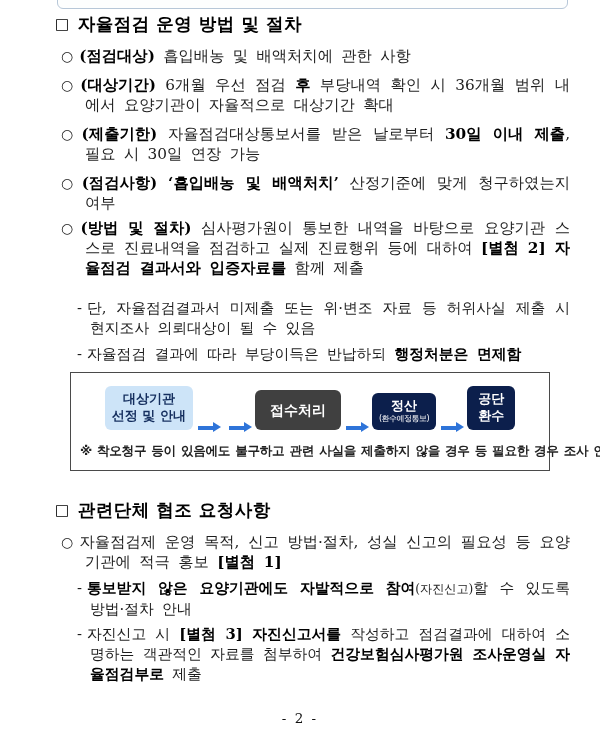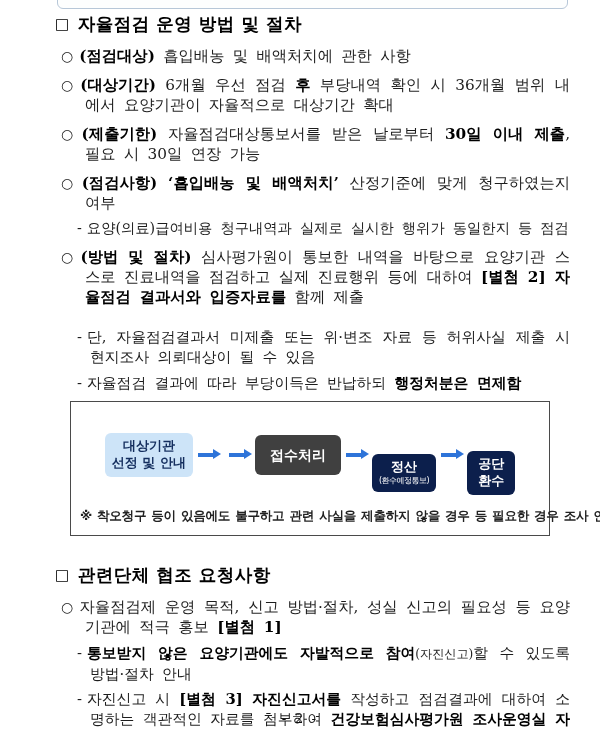--- a/index.html
+++ b/index.html
@@ -30,32 +30,32 @@
   .item-o .marker{font-size:14px;margin-right:6px;}
   .item-d{margin:0 0 6px 22px;padding-left:13px;text-indent:-13px;font-size:14.8px;}
   .item-d .marker{margin-right:5px;}
   .item-d.small{font-size:14.3px;}
   
   .flowbox{
     margin:8px 0 0 15px;width:460px;
     border:1.5px solid #4a4a4a;background:#fff;
     padding:13px 9px 10px 9px;
   }
-  .flow-row{display:flex;align-items:center;justify-content:center;}
+  .flow-row{display:flex;align-items:flex-end;justify-content:center;}
   .step{
     font-family:"DejaVu Sans","Liberation Sans",sans-serif;
     font-weight:bold;font-size:13px;line-height:1.3;
     text-align:center;border-radius:6px;padding:5px 7px;flex:none;
   }
   .step .l1,.step .l2{display:block;}
   .step .l2s{display:block;font-size:8px;font-weight:normal;letter-spacing:-0.5px;}
   .step.lightest{background:#cde4f8;color:#142e5e;}
   .step.light{background:#a9d1f1;color:#0f2458;}
   .step.mid{background:#404040;color:#ffffff;padding:11px 15px;font-size:14px;}
-  .step.dark{background:#0c1f4c;color:#ffffff;margin-top:36px;}
+  .step.dark{background:#0c1f4c;color:#ffffff;}
   .step.dark.last{padding:5px 11px;}
   .arr{width:15px;height:3.5px;background:#2e74d9;position:relative;flex:none;margin:0 11px 0 5px;}
   .arr::after{
     content:"";position:absolute;right:-8px;top:-4.2px;
     border-left:8px solid #2e74d9;border-top:5.8px solid transparent;border-bottom:5.8px solid transparent;
   }
   .flow-note{
     margin-top:13px;text-align:center;
     font-family:"DejaVu Sans","Liberation Sans",sans-serif;
     font-weight:bold;font-size:12.6px;color:#222;
@@ -87,23 +87,20 @@
   </div>
 
   <div class="item item-o">
     <span class="marker">○</span><span><span class="b">(제출기한)</span><span> 자율점검대상통보서를 받은 날로부터 </span><span class="b">30일 이내 제출</span><span>, 필요 시 30일 연장 가능</span></span>
   </div>
 
   <div class="item item-o" style="margin-bottom:5px;">
     <span class="marker">○</span><span><span class="b">(점검사항)</span><span> </span><span class="b">‘흡입배농 및 배액처치’</span><span> 산정기준에 맞게 청구하였는지 여부</span></span>
   </div>
 
-  <div class="item item-d small" style="margin-bottom:9px;">
-    <span class="marker">-</span><span><span>요양(의료)급여비용 청구내역과 실제로 실시한 행위가 동일한지 등 점검</span></span>
-  </div>
 
   <div class="item item-o" style="margin-bottom:20px;">
     <span class="marker">○</span><span><span class="b">(방법 및 절차)</span><span> 심사평가원이 통보한 내역을 바탕으로 요양기관 스스로 진료내역을 점검하고 실제 진료행위 등에 대하여 </span><span class="b">[별첨 2] 자율점검 결과서와 입증자료를</span><span> 함께 제출</span></span>
   </div>
 
   <div class="item item-d">
     <span class="marker">-</span><span><span>단, 자율점검결과서 미제출 또는 위·변조 자료 등 허위사실 제출 시 현지조사 의뢰대상이 될 수 있음</span></span>
   </div>
 
   <div class="item item-d" style="margin-bottom:3px;">

